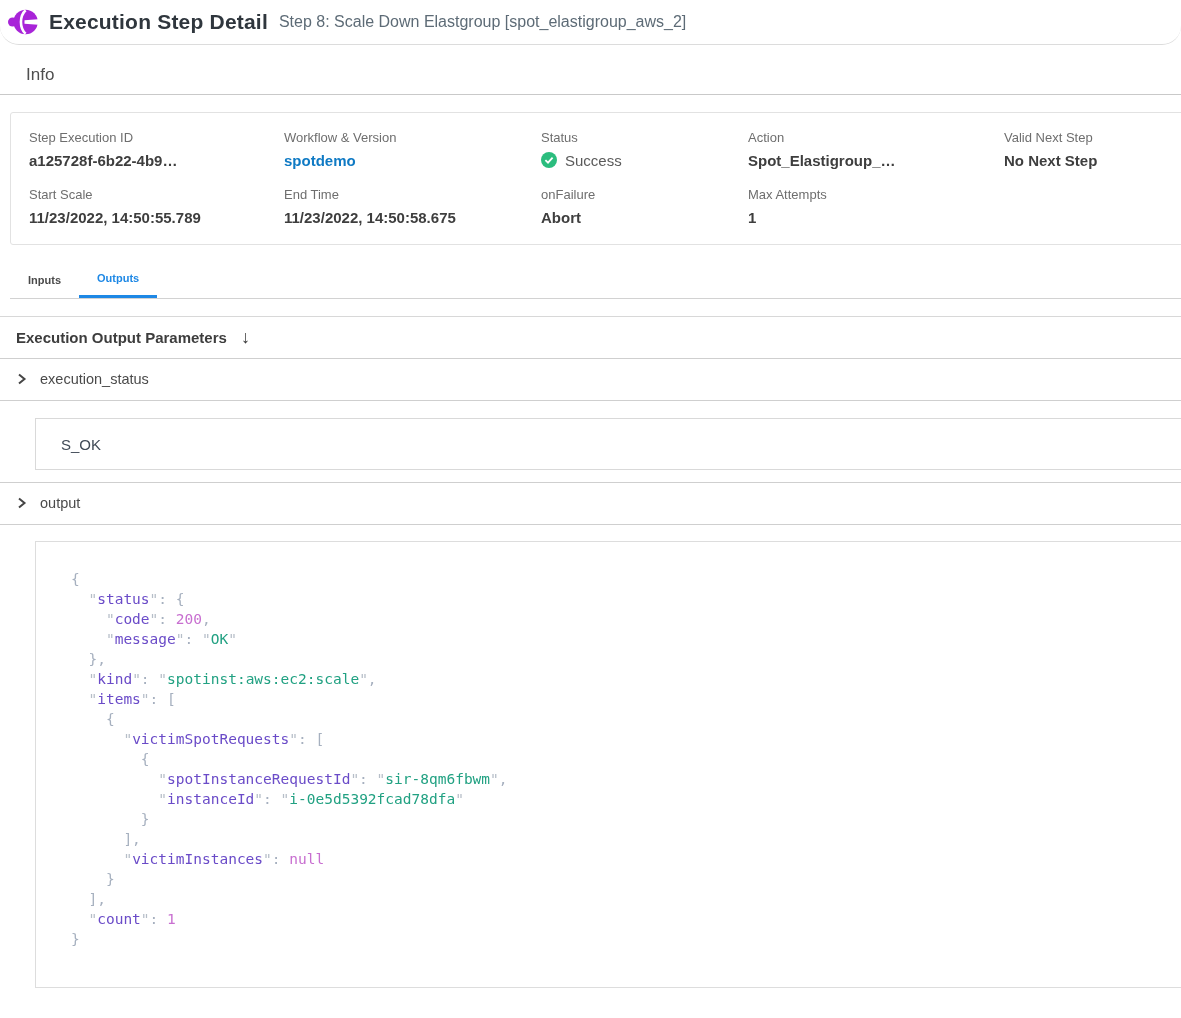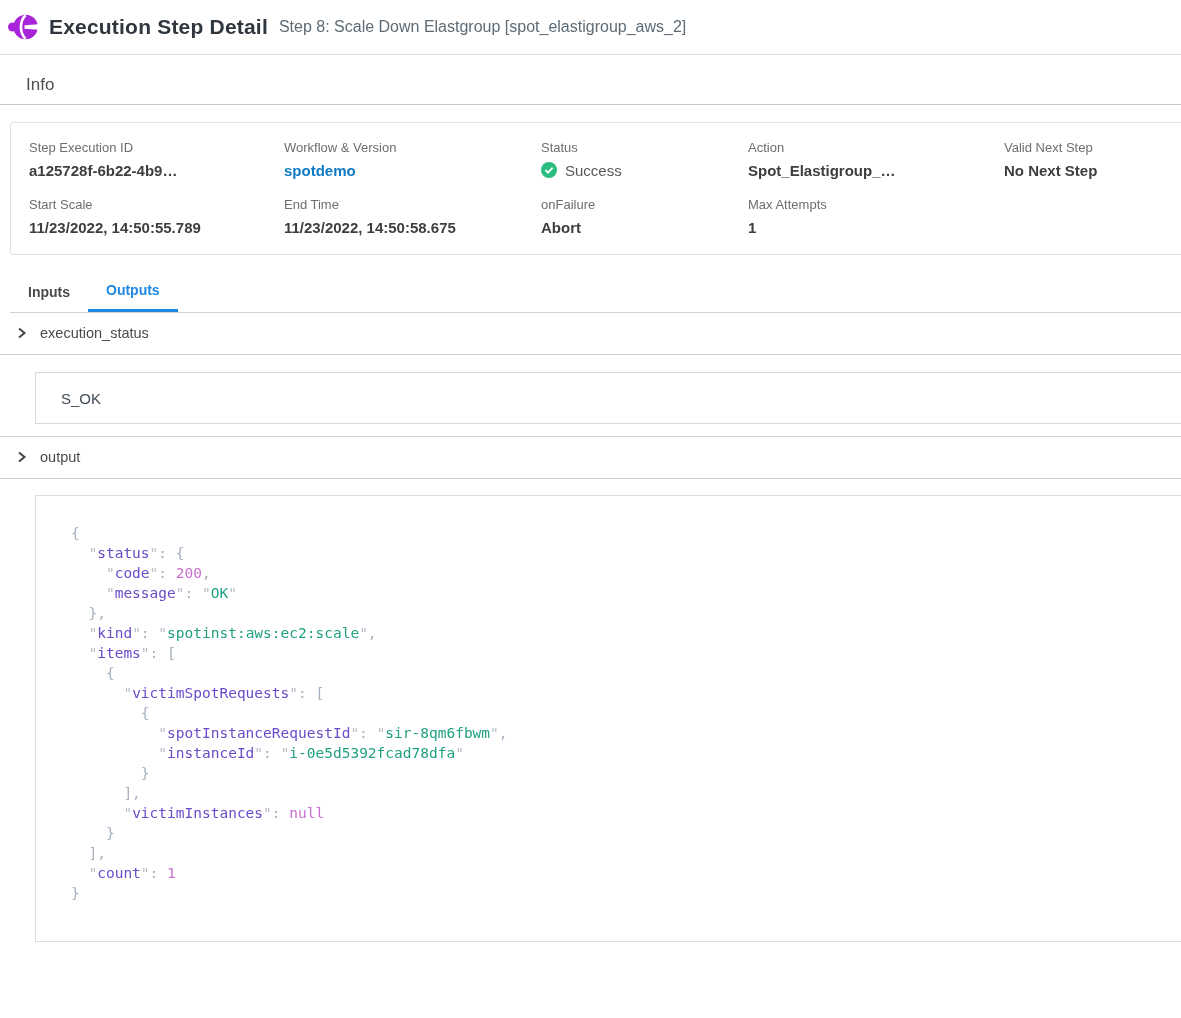--- a/index.html
+++ b/index.html
@@ -4,21 +4,21 @@
 <style>
   * { box-sizing: border-box; }
   html, body { margin: 0; padding: 0; }
   body {
     width: 1181px; height: 1018px; overflow: hidden;
     background: #fff; color: #3f3f3f;
     font-family: "Liberation Sans", "DejaVu Sans", sans-serif;
   }
 
   
-  .topbar { display: flex; align-items: center; gap: 11px; height: 55px; padding: 0 12px 0 8px; border-bottom: 1px solid #dcdcdc; }
+  .topbar { display: flex; align-items: center; gap: 11px; height: 45px; padding: 0 12px 0 8px; border-bottom: 1px solid #dcdcdc; border-radius: 19px; }
   .logo { display: inline-flex; width: 30px; height: 28px; flex: 0 0 auto; }
   .title { font-size: 21px; font-weight: 700; color: #2f363d; margin: 0; letter-spacing: .2px; }
   .subtitle { font-size: 16px; font-weight: 400; color: #5d6b76; }
 
   
   .info-head { padding: 20px 26px 9px; border-bottom: 1px solid #c9c9c9; }
   .info-head h2 { margin: 0; font-size: 17px; font-weight: 400; color: #4f4f4f; }
 
   
   .info-card {
@@ -27,21 +27,21 @@
     padding: 17px 0 18px 18px;
     display: grid; grid-template-columns: 255px 257px 207px 256px auto; row-gap: 18px;
   }
   .info-label { font-size: 13px; color: #6e6e6e; margin-bottom: 7px; }
   .info-value { font-size: 15px; font-weight: 700; color: #3e3e3e; }
   .info-value.status { display: flex; gap: 8px; font-weight: 400; color: #5a5a5a; }
   .info-value .link { color: var(--link-blue, #0f7ac4); text-decoration: none; font-weight: 700; cursor: pointer; }
 
   
   .tabs { display: flex; margin: 22px 0 0 10px; border-bottom: 1px solid #d2d2d2; }
-  .tab { background: none; border: none; font-family: inherit; font-size: 14px; font-weight: 700; color: #4a4a4a; padding: 5px 18px 11px; cursor: pointer; }
+  .tab { background: none; border: none; font-family: inherit; font-size: 11px; font-weight: 700; color: #4a4a4a; padding: 5px 18px 11px; cursor: pointer; }
   .tab.active { color: var(--tab-active-blue, #1e88e5); border-bottom: 3px solid var(--tab-active-blue, #1e88e5); }
 
   
   .section-bar { margin-top: 17px; border-top: 1px solid #d8d8d8; border-bottom: 1px solid #cfcfcf; padding: 11px 16px 12px; display: flex; align-items: center; gap: 14px; }
   .section-title { font-size: 15px; font-weight: 700; color: #3d3d3d; }
   .sort-arrow { font-size: 18px; font-weight: 600; color: #3a3a3a; cursor: pointer; line-height: 1; }
 
   
   .param-row { display: flex; align-items: center; gap: 13px; padding: 12px 16px 13px; border-bottom: 1px solid #cfcfcf; cursor: pointer; }
   .param-name { font-size: 14.5px; color: #4a4a4a; }
@@ -128,20 +128,24 @@
         <div class="info-label">Max Attempts</div>
         <div class="info-value">1</div>
       </div>
     </div>
 
   <nav class="tabs" id="tabs">
       <button class="tab">Inputs</button>
       <button class="tab active">Outputs</button>
     </nav>
 
+  <div class="section-bar">
+    <span class="section-title">Execution Output Parameters</span>
+    <span class="sort-arrow">↓</span>
+  </div>
 
   <div class="param-row">
     <span class="chev">
       <svg width="11" height="12" viewBox="0 0 11 12" aria-hidden="true">
           <path d="M3 1.5 L8.5 6 L3 10.5" stroke="#454545" stroke-width="2" fill="none"></path>
         </svg>
     </span>
     <span class="param-name">execution_status</span>
   </div>
 

